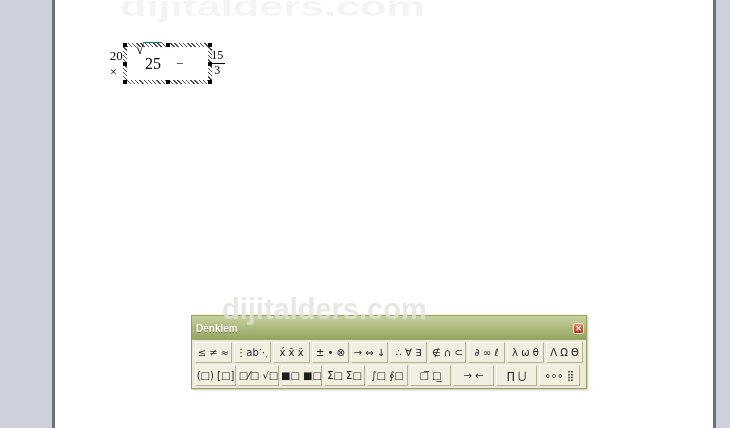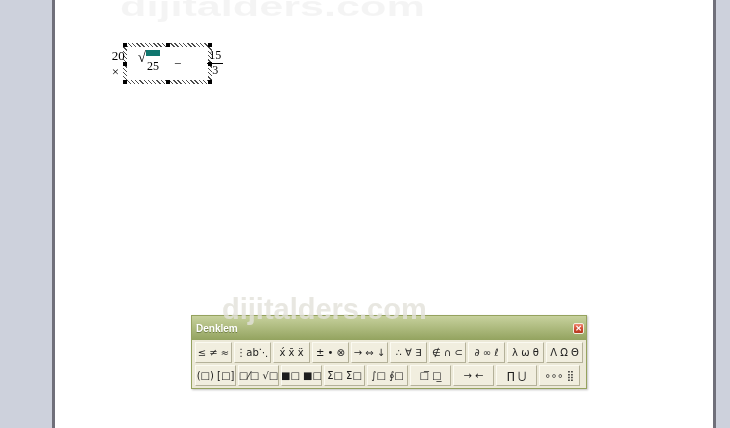--- a/index.html
+++ b/index.html
@@ -36,21 +36,21 @@
     width:100%;height:100%;background:#fff;box-sizing:border-box;
     display:flex;align-items:center;justify-content:center;gap:13px;
     font-family:"Liberation Serif",serif;font-size:13px;color:#000;
   }
   .handle{position:absolute;width:4px;height:4px;background:#000;}
   .h-tl{left:0;top:0}.h-tm{left:50%;margin-left:-2px;top:0}.h-tr{right:0;top:0}
   .h-ml{left:0;top:50%;margin-top:-2px}.h-mr{right:0;top:50%;margin-top:-2px}
   .h-bl{left:0;bottom:0}.h-bm{left:50%;margin-left:-2px;bottom:0}.h-br{right:0;bottom:0}
   .rad{display:inline-flex;align-items:flex-start;}
   .rad-sign{font-size:15px;line-height:1;}
-  .rad-body{border-top:6px solid #0f766e;font-size:12px;padding:4px 1px;line-height:1.15;}
+  .rad-body{border-top:1px solid #0f766e;font-size:16px;padding:12px 1px;line-height:1.15;}
   .frac{display:inline-flex;flex-direction:column;align-items:center;font-size:12px;line-height:1.15;margin-left:12px;}
   .frac-num{border-bottom:1px solid #000;padding:0 2px;}
   .op{padding:0 1px;}
   
   .toolbar{
     position:absolute;left:191px;top:315px;width:396px;z-index:30;
     background:#ece9d8;border:1px solid #95a25e;box-sizing:border-box;
     box-shadow:1px 1px 2px rgba(0,0,0,.25);
   }
   .titlebar{

